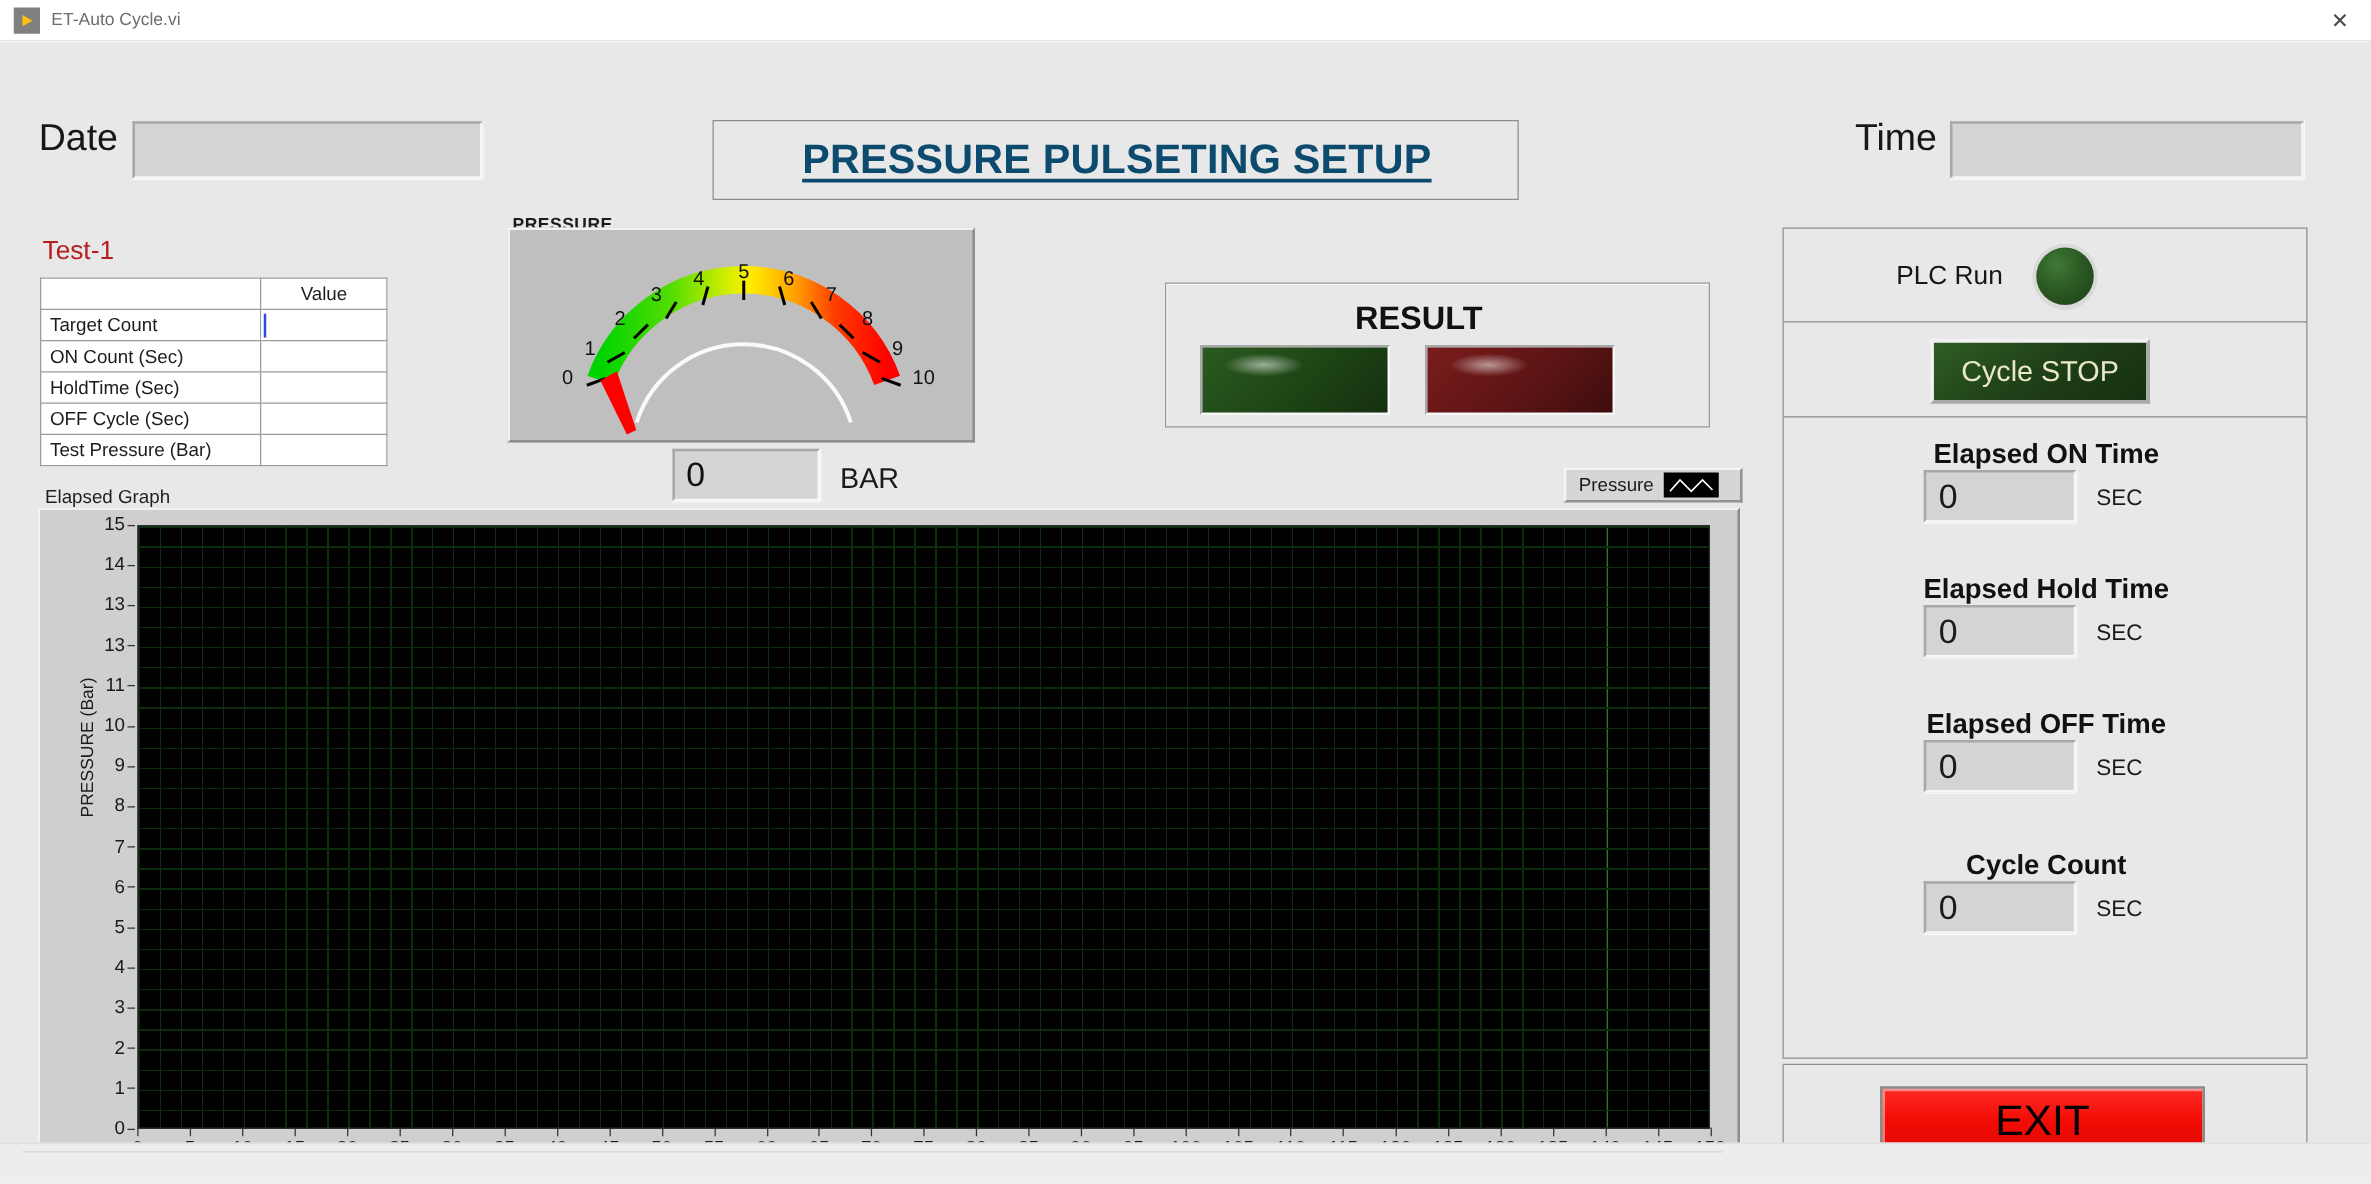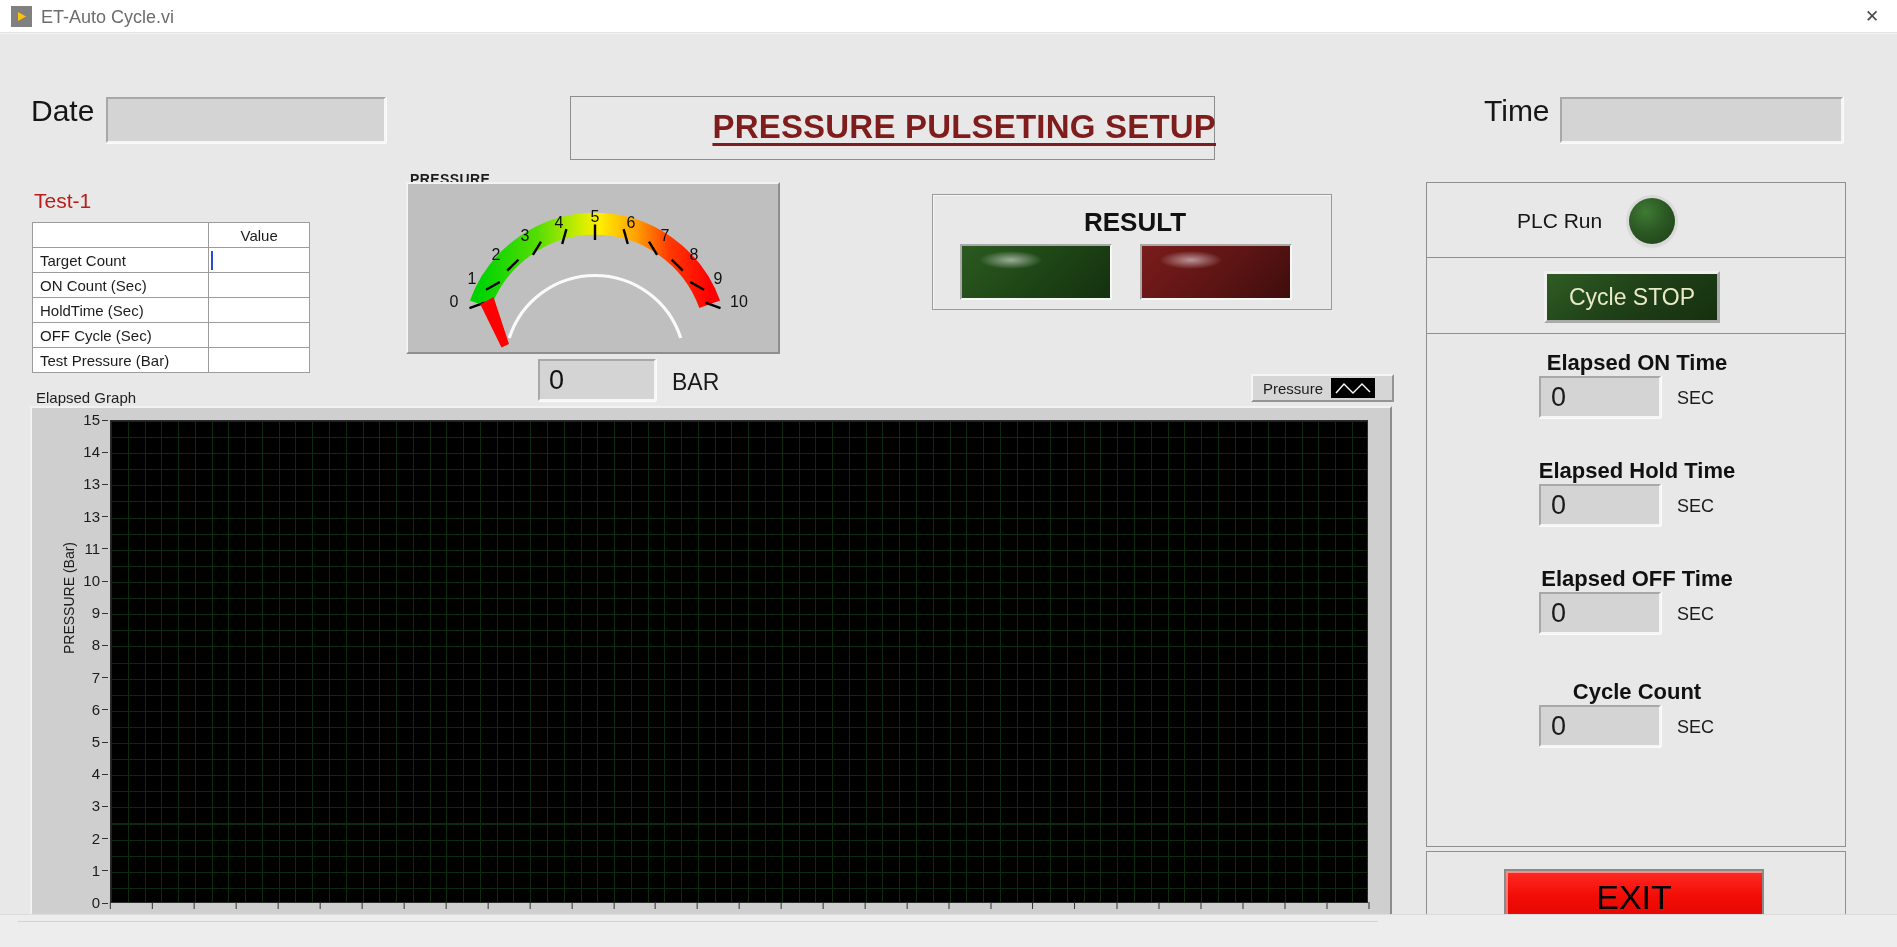--- a/index.html
+++ b/index.html
@@ -17,21 +17,21 @@
     background: #ffffff;
     border-bottom: 1px solid #e3e3e3;
   }
   #app-icon {
     position: absolute; left: 11px; top: 6px; width: 21px; height: 21px;
     background: #808080; display: flex; align-items: center; justify-content: center;
   }
   #app-icon svg { display:block; }
   #title-text {
     position: absolute; left: 41px; top: 7px;
-    font-size: 18px; color: #6d6d6d;
+    font-size: 14px; color: #6d6d6d;
   }
   #close-btn {
     position: absolute; right: 8px; top: 4px; width: 34px; height: 24px;
     display:flex; align-items:center; justify-content:center;
     color:#4a4a4a; font-size:17px; line-height:1;
   }
 
   
   #panel {
     position: absolute; left: 0; top: 33px; width: 1897px; height: 881px;
@@ -68,22 +68,22 @@
   #date-field { position:absolute; left:106px; top:63px; width:280px; height:46px; }
   #time-label { position:absolute; left:1484px; top:60px; font-size:30px; color:#161616; }
   #time-field { position:absolute; left:1560px; top:63px; width:283px; height:46px; }
 
   
   #main-title-box {
     position:absolute; left:570px; top:62px; width:645px; height:64px;
     background:#e8e8e8; border:1px solid #8d8d8d;
   }
   #main-title-text {
-    position:absolute; left:0; top:11px; width:645px; text-align:right;
-    font-size:33px; font-weight:bold; color:#7f1d1d;
+    position:absolute; left:0; top:11px; width:645px; text-align:center;
+    font-size:33px; font-weight:bold; color:#0c4a6e;
     text-decoration: underline; text-underline-offset: 5px;
     letter-spacing: 0.2px;
   }
 
   
   #test-label { position:absolute; left:34px; top:155px; font-size:21px; color:#b91c1c; }
   #test-table {
     position:absolute; left:32px; top:188px; width:278px;
     border-collapse: collapse; background:#ffffff;
     border: 1px solid #8e8e8e;
@@ -117,21 +117,21 @@
     font-size:24px; color:#1a1a1a;
   }
   #gauge-num-field {
     position:absolute; left:538px; top:325px; width:118px; height:42px;
     display:flex; align-items:center;
   }
   #gauge-num-text { font-size:27px; color:#111111; padding-left:9px; }
   #gauge-unit-text { position:absolute; left:672px; top:335px; font-size:23px; color:#1a1a1a; }
 
   
-  #result-box { position:absolute; left:932px; top:160px; width:400px; height:116px; }
+  #result-box { position:absolute; left:932px; top:192px; width:436px; height:116px; }
   #result-title {
     position:absolute; left:0; top:12px; width:404px; text-align:center;
     font-size:26px; font-weight:bold; color:#111111;
   }
   .led-rect {
     position:absolute; top:49px; width:152px; height:56px;
     border-top:2px solid #a8a8a8; border-left:2px solid #a8a8a8;
     border-right:2px solid #f7f7f7; border-bottom:2px solid #f7f7f7;
   }
   #led-pass { left:27px; }

